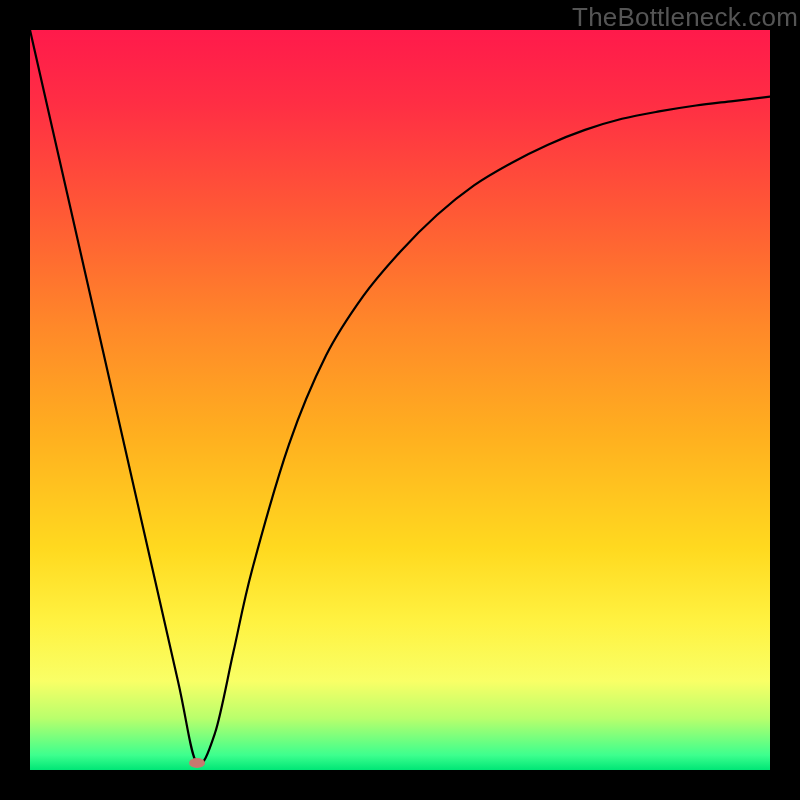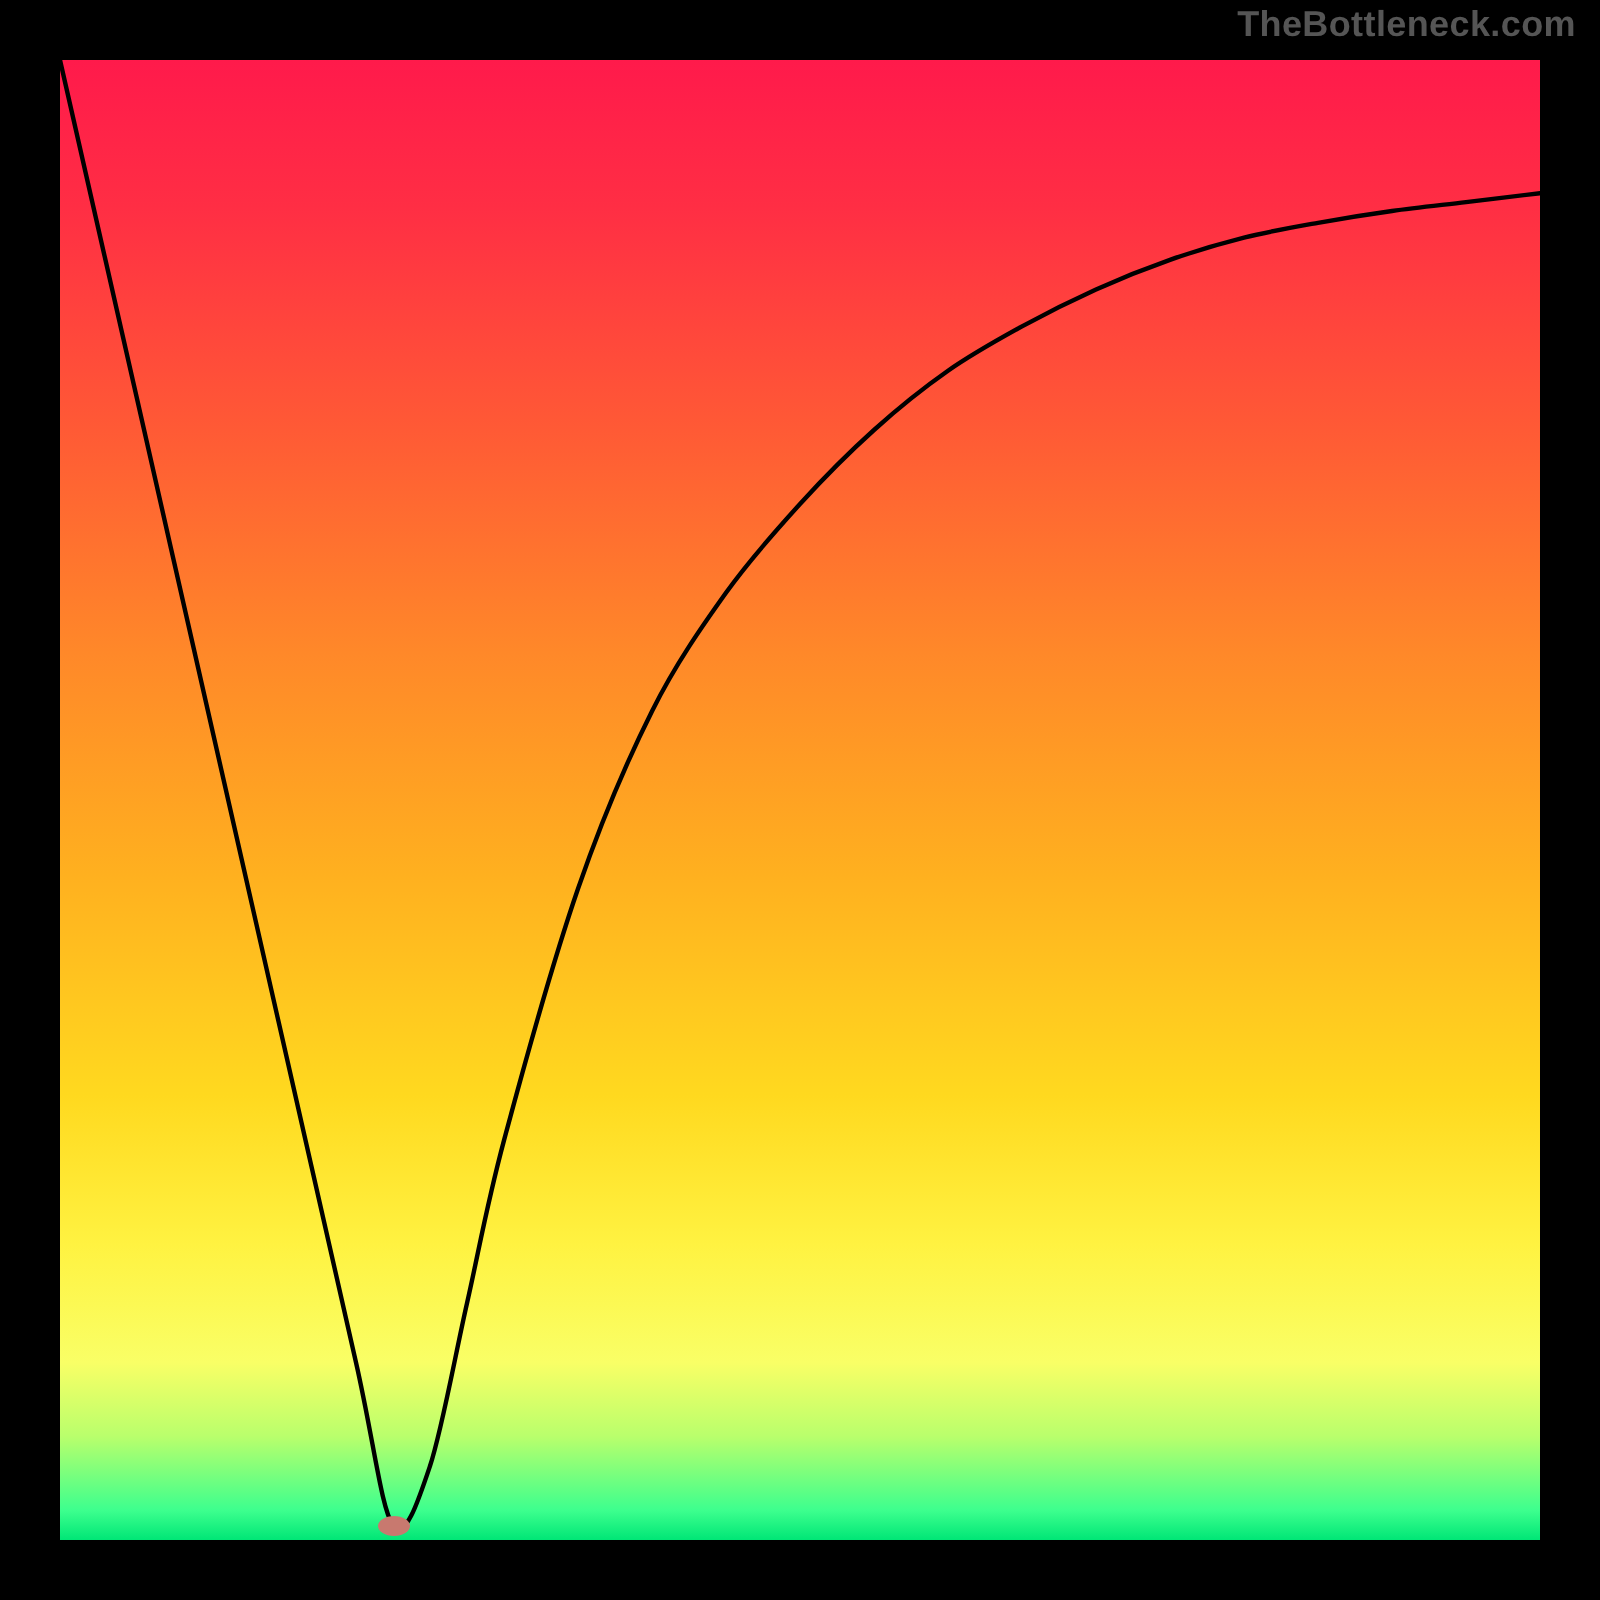--- a/index.html
+++ b/index.html
@@ -13,24 +13,24 @@
   }
   .chart-wrap {
     position: relative;
     width: 800px;
     height: 800px;
     background: #000;
   }
   .watermark {
     position: absolute;
     top: 2px;
-    right: 12px;
+    right: 2px;
     color: #555;
-    font-size: 18px;
-    font-weight: bold;
+    font-size: 26px;
+    font-weight: normal;
     letter-spacing: 0.2px;
     pointer-events: none;
     z-index: 5;
   }
   .plot-area {
     position: absolute;
     left: 30px;
     right: 30px;
     top: 30px;
     bottom: 30px;

